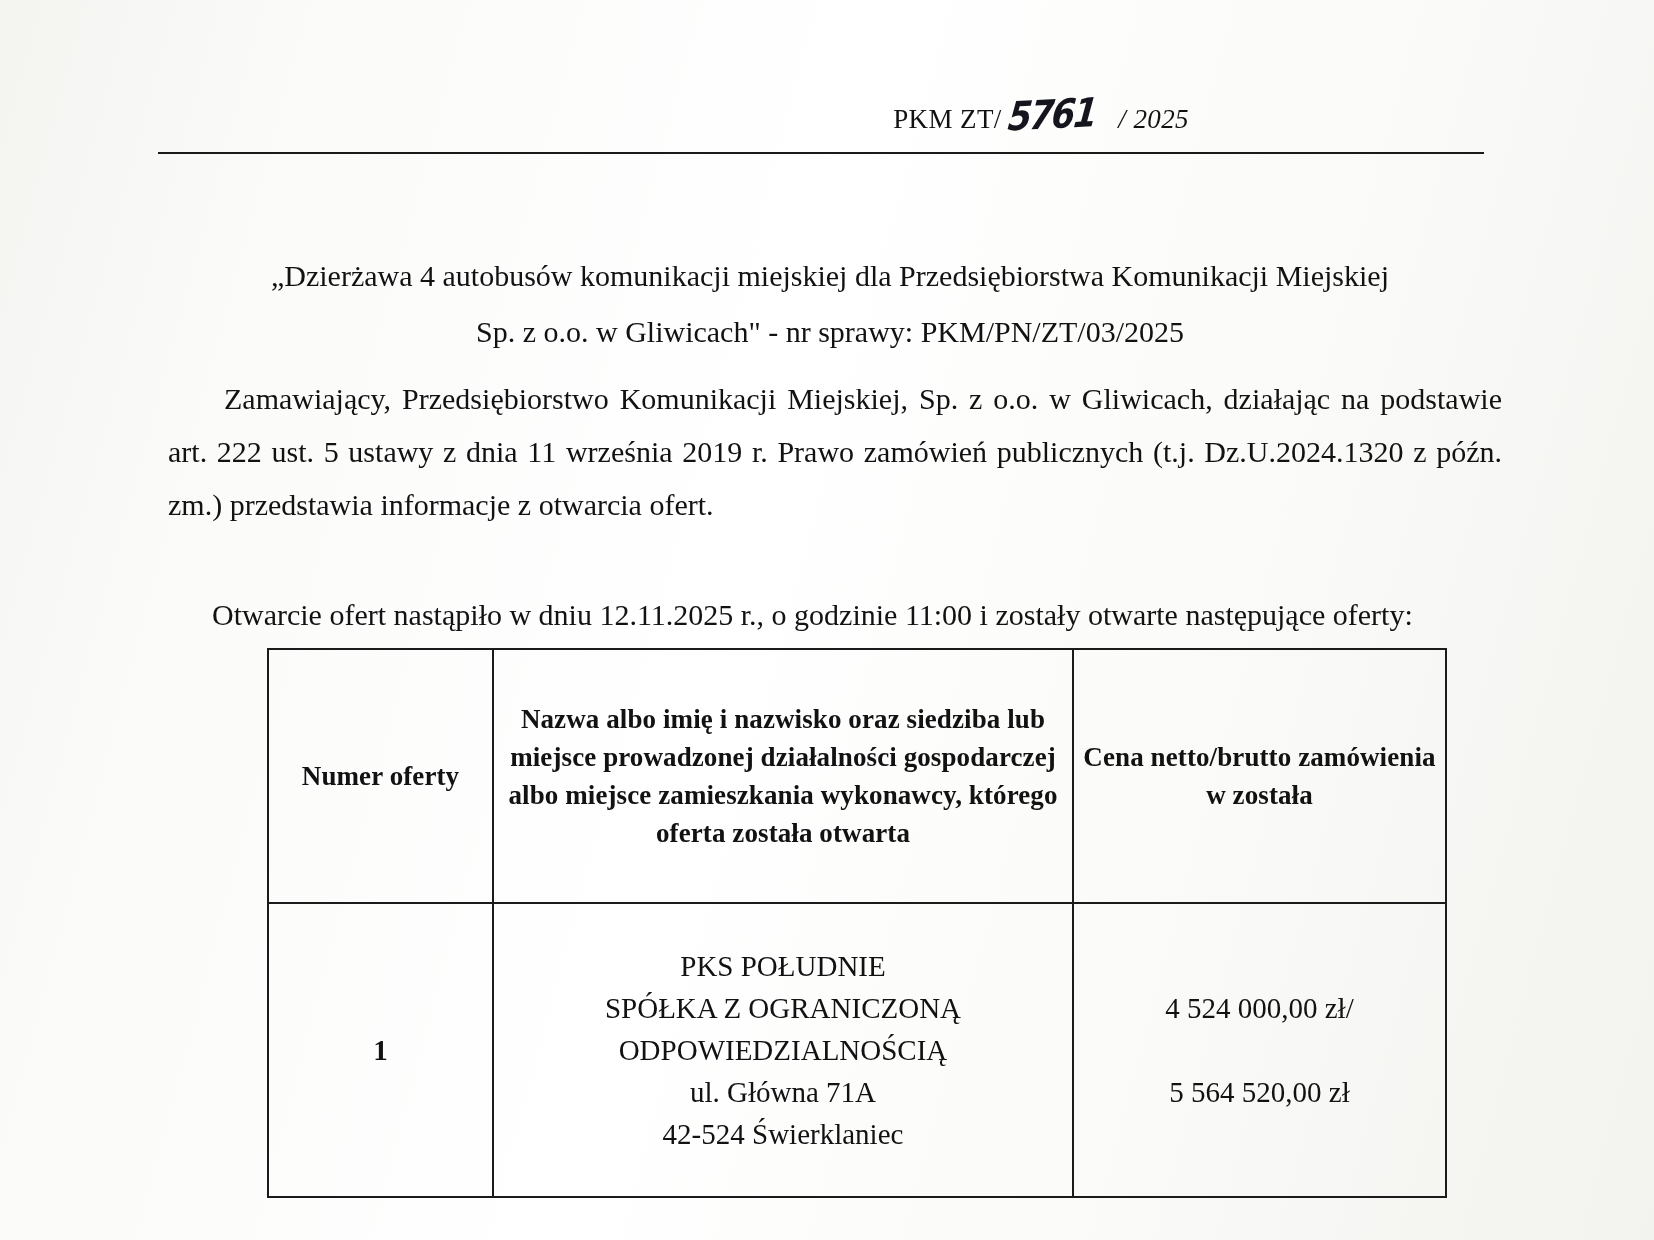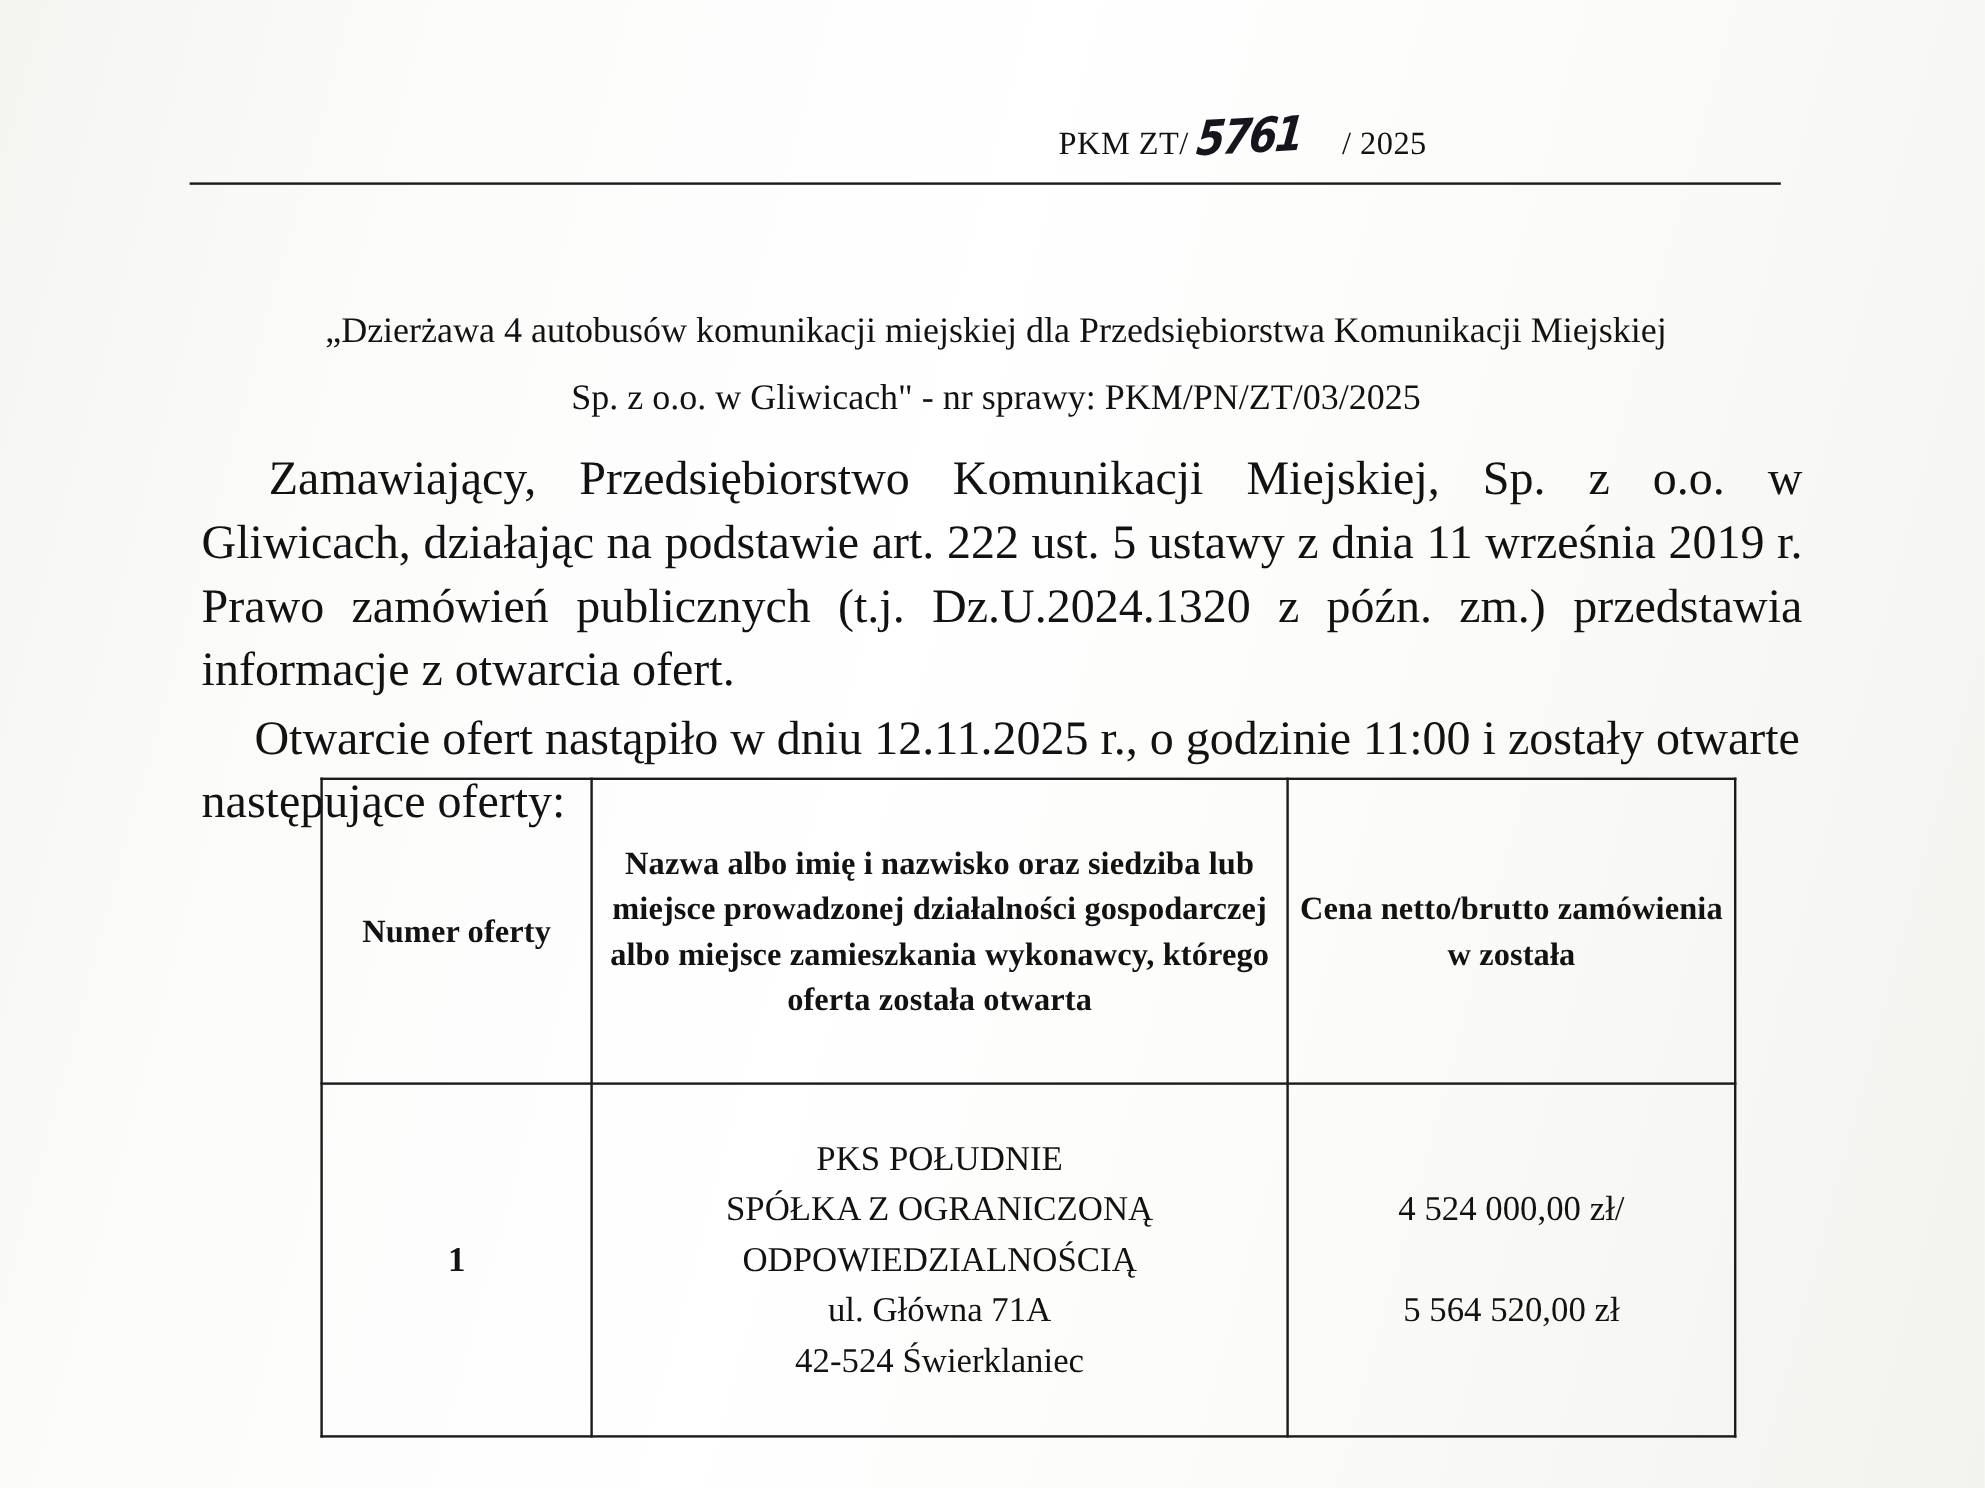--- a/index.html
+++ b/index.html
@@ -59,22 +59,23 @@
     font-style: italic;
     transform: skewX(-9deg) rotate(-3deg) scaleY(1.18);
     transform-origin: left bottom;
     margin: 0 16px 0 4px;
     position: relative;
     top: -4px;
     letter-spacing: -2px;
     color: #15151e;
   }
   .ref-post {
-    margin-left: 21px;
+    margin-left: 10px;
     letter-spacing: 0.4px;
+    font-style: italic;
   }
   .rule {
     position: absolute;
     top: 152px;
     left: 158px;
     width: 1326px;
     height: 0;
     border-top: 2px solid #1a1a1a;
   }
 
@@ -97,21 +98,21 @@
     text-align: center;
     font-size: 30px;
     line-height: 56px;
   }
 
   
   .para {
     position: absolute;
     left: 168px;
     width: 1334px;
-    font-size: 40px;
+    font-size: 30px;
     line-height: 53px;
     text-align: justify;
     text-justify: inter-word;
   }
   .para.p1 { top: 372px; text-indent: 56px; }
   .para.p2 { top: 588px; text-indent: 44px; text-align: left; }
 
   
   .offers-table {
     position: absolute;

